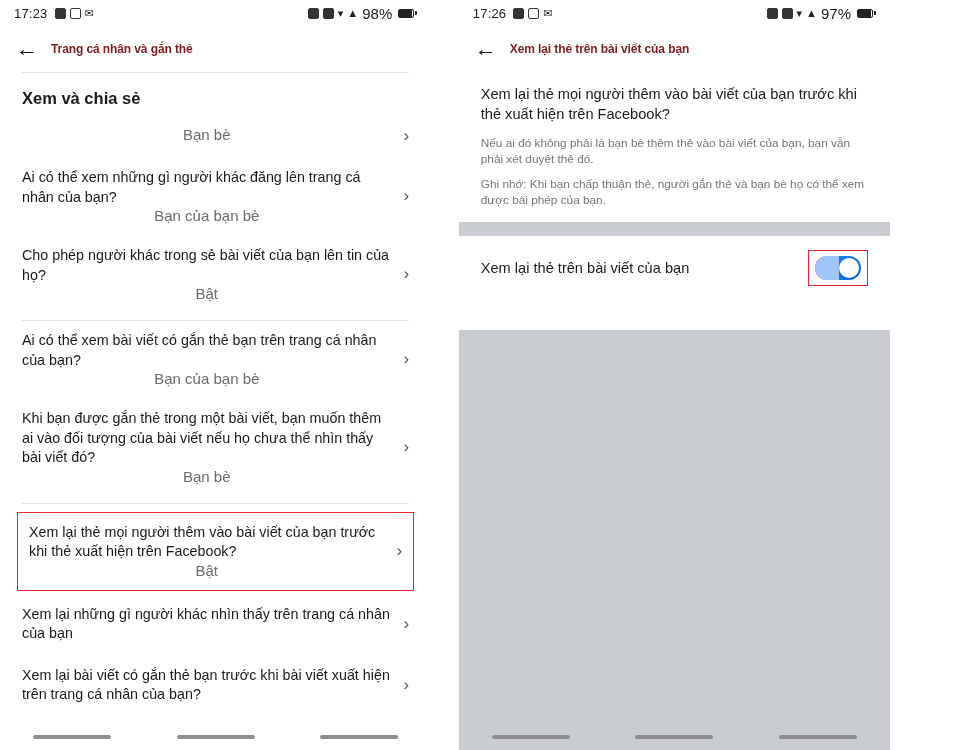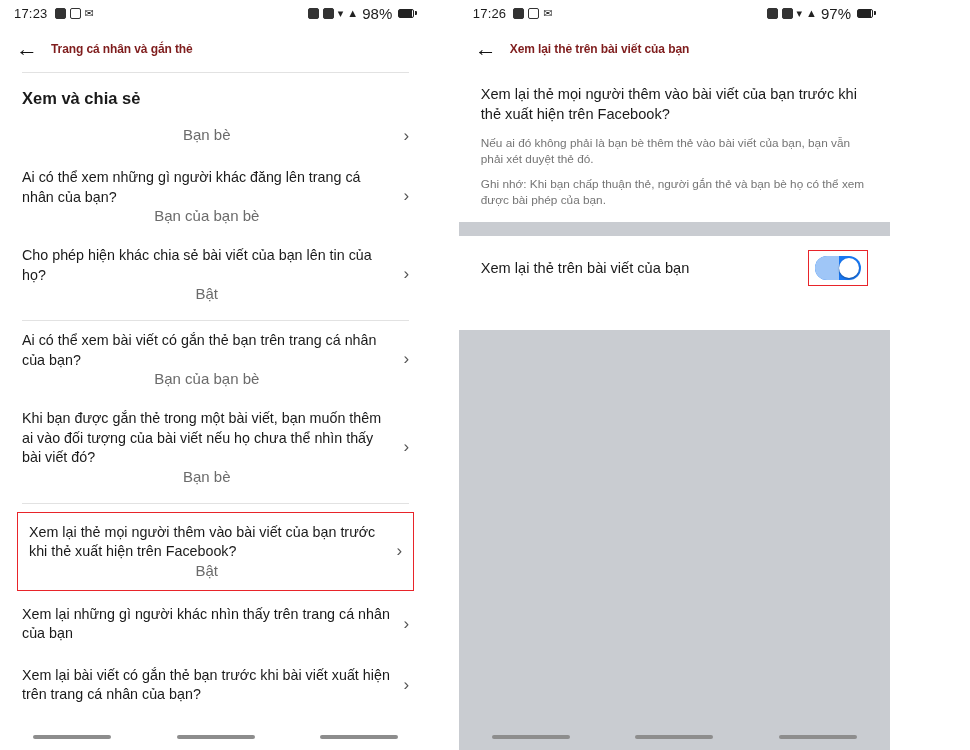--- a/index.html
+++ b/index.html
@@ -266,21 +266,21 @@
       <div class="row">
         <div class="texts">
           <div class="q">Ai có thể xem những gì người khác đăng lên trang cá nhân của bạn?</div>
           <div class="sub">Bạn của bạn bè</div>
         </div>
         <div class="chev">›</div>
       </div>
 
       <div class="row">
         <div class="texts">
-          <div class="q">Cho phép hiện khác chia sẻ bài viết của bạn lên tin của họ?</div>
+          <div class="q">Cho phép người khác trong sẻ bài viết của bạn lên tin của họ?</div>
           <div class="sub">Bật</div>
         </div>
         <div class="chev">›</div>
       </div>
 
       <div class="hr"></div>
 
 
       <div class="row">
         <div class="texts">

